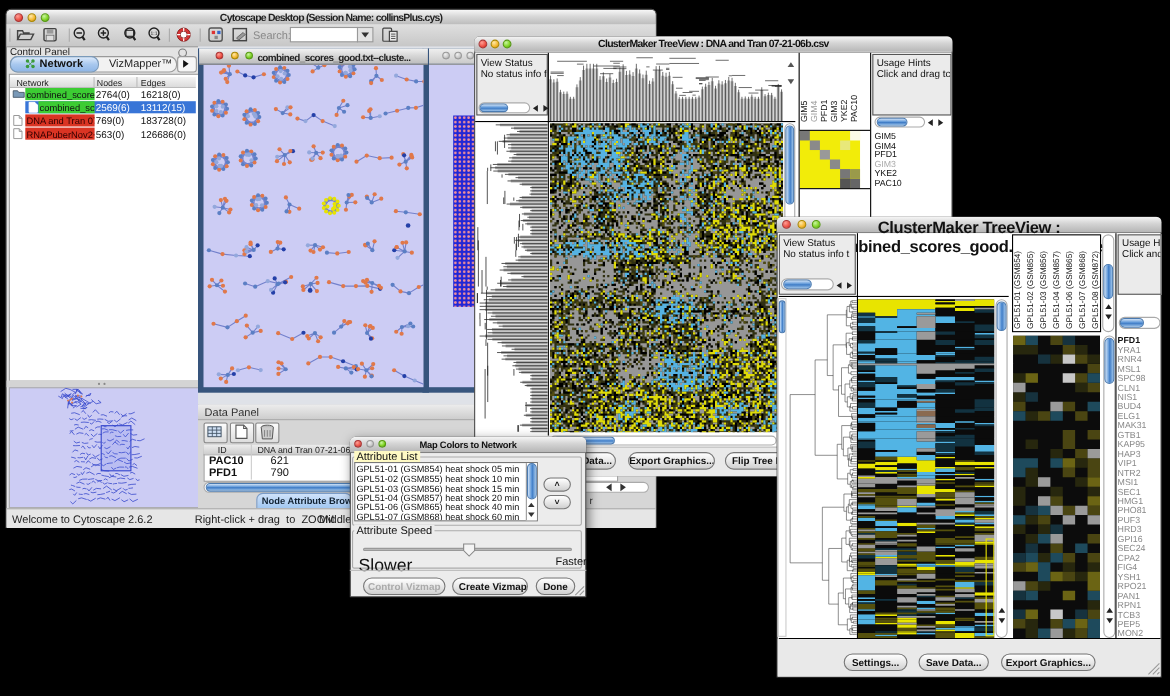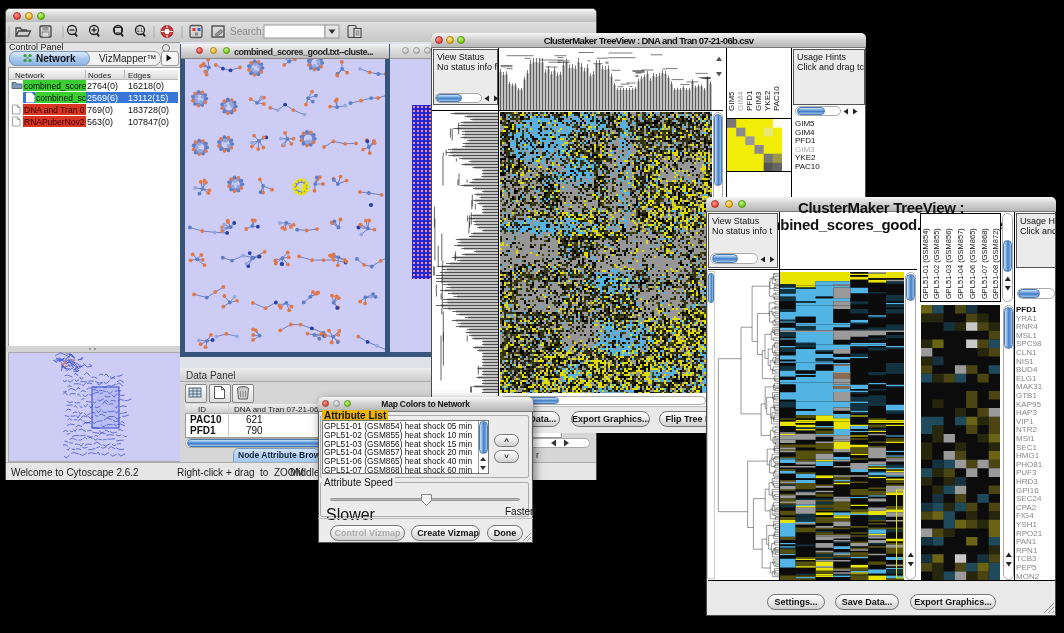--- a/index.html
+++ b/index.html
@@ -25,20 +25,21 @@
 .btn{position:absolute;background:linear-gradient(#ffffff,#e6e6e6 55%,#d0d0d0);
      border:1px solid #777;border-radius:8px;font-size:9px;font-weight:bold;color:#111;
      text-align:center;line-height:14px;height:14px;white-space:nowrap;overflow:hidden;}
 </style></head>
 <body>
 <div class="win" style="left:5px;top:8px;width:592px;height:472px;background:#e3e3e3;">
 <div class="tbar">
       <div class="lr" style="left:7px;"></div>
       <div class="ly" style="left:19px;"></div>
       <div class="lg" style="left:31px;"></div>
+      <div class="tt">Cytoscape Desktop (Session Name: collinsPlus.cys)</div>
     </div>
 </div>
 <div class="abs" style="left:6px;top:22px;width:590px;height:20px;background:linear-gradient(#dfdfdf,#c7c7c7);border-bottom:1px solid #999;"></div>
 <svg class="abs" style="left:6px;top:22px;" width="560" height="20">
     <g stroke="#222" fill="none" stroke-width="1.3">
       <line x1="3" y1="4" x2="3" y2="16" stroke="#aaa" stroke-width="1"></line>
       <line x1="57" y1="4" x2="57" y2="16" stroke="#aaa" stroke-width="1"></line>
       <line x1="148" y1="4" x2="148" y2="16" stroke="#aaa" stroke-width="1"></line>
       <line x1="176" y1="4" x2="176" y2="16" stroke="#aaa" stroke-width="1"></line>
       <path d="M10 14 l2.5 -5 h12 l-2.5 5 z M10 14 v-8 h4.5 l1 2 h5.5" stroke="#444"></path>
@@ -134,21 +135,21 @@
 <div class="abs" style="left:24px;top:105px;font-size:8.5px;color:#300;width:62px;overflow:hidden;white-space:nowrap;">DNA and Tran 07</div>
 <div class="abs" style="left:87px;top:105px;font-size:9px;color:#111;">769(0)</div>
 <div class="abs" style="left:128px;top:105px;font-size:9px;color:#111;">183728(0)</div>
 <div class="abs" style="left:23px;top:116px;width:63px;height:11px;background:#da3423;"></div>
 <svg class="abs" style="left:11px;top:116px" width="10" height="11">
     <path d="M1.5 1 h5 l2.5 2.5 v6.5 h-7.5 z" fill="#fff" stroke="#999" stroke-width="0.9"></path>
     <path d="M6.5 1 v2.5 h2.5" fill="none" stroke="#999" stroke-width="0.9"></path>
   </svg>
 <div class="abs" style="left:24px;top:117px;font-size:8.5px;color:#300;width:62px;overflow:hidden;white-space:nowrap;">RNAPuberNov2+!</div>
 <div class="abs" style="left:87px;top:117px;font-size:9px;color:#111;">563(0)</div>
-<div class="abs" style="left:128px;top:117px;font-size:9px;color:#111;">107847(0)</div>
+<div class="abs" style="left:128px;top:117px;font-size:9px;color:#111;">126686(0)</div>
 <div class="abs" style="left:6px;top:346px;width:174px;height:6px;background:#d4d4d4;"></div>
 <svg class="abs" style="left:88px;top:347px;" width="10" height="4">
     <circle cx="2" cy="2" r="1" fill="#888"></circle>
     <circle cx="7" cy="2" r="1" fill="#888"></circle>
   </svg>
 <div class="abs" style="left:8px;top:352px;width:171px;height:108px;background:#ccccf4;border:1px solid #aaa;"></div>
 <svg class="abs" style="left:8px;top:352px" width="171" height="108">
     <path d="M60.4 6.4L62 3L62.3 1.9L57.9 2M53.9 10.9L49.6 7.7L48.8 10.3L45 8.1M67.4 19.2L68.2 18.3L73 14.7L76.5 13M56.3 5.9L54.4 8.4L51.2 9.1L52.6 8M65.6 5L61.2 2.7L63 2.1L61.1 2.8M63.4 8.8L66.4 10.4L63.8 11L64.1 14M69.8 8.6L74.6 5.6L73.8 7.6L70.3 7.5M53.9 14.7L56.5 15.3L60.3 13.8L62.3 14.5M66.3 11.3L69.7 14.9L69.5 16.2L65.1 17.8M67.9 19.9L71.1 18.2L70 19.5L65.2 19.2M56.9 5.9L52.5 8L48.7 6L47.7 9M54.9 11.2L55.3 14.3L58.5 17.2L56.3 16.5M61.3 18.1L65.8 15.4L62.6 13.2L59.9 13.1M66.5 8.2L61.6 7.6L60.3 8.1L64.8 9.6M64.9 13.9L66.6 10.3L70.6 12.6L74.4 14.9M62 10.4L58.1 11.5L53.7 8L50.8 5.3M60.8 4.8L55.8 2.1L51.8 1L47.1 4M67.1 6.4L64.6 5.2L63.3 2.1L66.8 6.1M63.7 11.7L59.6 8.6L58 6.7L61.3 4M53.5 19.2L53.8 16.4L54.2 12.6L54.5 16.4M72.9 15.1L70.5 14.1L67.1 16.2L67.5 18.5M60.6 7.6L63.7 11.4L67.2 13.9L70.4 15.8M58.2 12.3L56.8 8.5L52.1 6.7L49.6 8.3M75 11.2L79.4 15.1L83.9 14L81.1 11.8M57.5 7.3L58.8 10.5L62.2 10.3L63.7 12.7M54.9 14.6L59 16.8L61.5 16.7L58.3 19M56.7 23.7L59.8 23.2L64.5 25M66.1 22.9L67.6 21.1L70 24.1M71.7 25L73.2 27.4L75.4 25.5M76.4 22.9L78.7 20.5L82.2 24.3M83.6 25.3L85.9 25L89.3 26.4M91 23.3L92.6 22.2L95.1 22.5M96.4 23.8L98.2 21.9L100.7 25M101.8 24.3L103.9 26.3L107.1 24M108.9 24.1L111.1 24.2L114.5 22.7M55 28.5L56.6 29.6L58.9 28.7M59.9 28.7L62.1 30.2L65.5 27.6M66.8 27.9L68.5 29.3L71 27.9M72.4 29.8L75.1 29.5L79.2 30.1M80.4 29.1L82.7 28.9L86 29.2M87.2 29.2L90.3 31L94.9 30.5M95.8 29.9L98.1 31.6L101.6 28.8M102.3 27.3L104.4 26L107.5 26M109 29.8L111.8 28L115.9 30.4M59.4 34.4L61.1 33.9L63.5 34.4M65.5 32L68.4 31.7L72.7 32.1M73.7 32.5L75.3 33.6L77.6 31.1M79 31.6L81.1 30.8L84.2 32M85.4 34.5L86.8 35.9L88.8 35.9M89.4 31.7L91.2 33.1L93.8 31M94.4 34.3L96.5 35.9L99.6 33.6M100.3 33.3L103.3 34.3L107.9 32M108.5 32.8L111 30.7L114.9 34.1M55.4 39.9L56.8 39.7L58.8 39.5M60.1 38.2L63.1 36.3L67.7 38.2M68.6 37.8L70 35.6L72.1 36.9M73.1 39.6L74.9 38.6L77.6 39.6M78.4 37.4L80.3 36.2L83.1 36M84.7 37.9L87 37.8L90.5 39.2M91.1 38.7L94 38.6L98.2 39.7M99.3 39.4L101.5 41.8L104.8 38.9M106.6 39.3L109.2 38.8L113.1 38.8M55.4 42.3L57.1 40.2L59.6 43.3M61.4 42.7L64 41.4L67.8 42M69 43.2L70.5 42L72.8 44.5M74.7 42.5L77 44.9L80.5 42M81.5 43L82.7 42.8L84.5 43M85.3 41.8L87.5 40.7L90.8 40.6M91.9 41.9L93.2 40.9L95.1 41.1M96.5 44.1L98.8 44.9L102.2 44.7M104 42.8L106 45.2L108.9 41.7M110.5 41.9L113 43.6L116.7 43.1M59.1 49L61.3 50.7L64.7 49.9M66.4 50.2L68.8 51.1L72.3 50.7M73.2 47.9L74.4 47.2L76.3 46.7M78.1 49.4L80.4 50L83.9 49.9M85.1 49.9L86.3 51.1L88.1 49.9M89.4 47.7L92 48.9L95.7 46.9M96.3 49.7L98.1 48.2L100.7 50.4M102.6 48.6L104.8 48.5L108.1 49.2M109.8 49.4L112.2 47.3L115.8 48.4M116.7 48.4L119.4 48.7L123.4 46.9M58.4 53.1L60.9 53.2L64.7 53M65.9 54.9L67.4 53.4L69.5 56.3M71.4 53.6L72.7 55.2L74.5 55M75.7 52.8L77.4 55.1L80 52M81.4 53.8L82.9 56.1L85.1 52.7M86.9 54.9L89.1 55.9L92.4 54.1M94.2 52.3L96.4 49.8L99.7 52.3M100.8 52.6L102.7 51.9L105.4 52.1M107.1 54.5L108.3 56.2L110.1 53.3M112 54.9L114.6 53.9L118.6 54.5M57.9 59.2L60 57L63.1 58M64.8 61.2L66.6 60L69.3 60.5M70.5 59.5L72.1 61.8L74.5 60.7M76.2 61.2L78.7 63.4L82.4 61.3M83.9 60.6L85.2 60.4L87.2 61.4M88.6 58.6L90.4 60.7L93.1 57.4M94.3 59.3L96.2 60.5L99 60.7M99.9 59.3L102.4 59.6L106.2 59M106.9 59L108.5 61.1L110.7 59M111.6 61.4L114.6 61.2L119.1 60.3M56.7 63.6L58.4 63.9L60.9 64.7M62.5 64L64.6 64.2L67.6 63.7M68.6 63.6L69.9 66L71.9 62.5M73.2 65.4L75.6 64L79.3 64.7M80.2 64.1L82.2 66.4L85.2 65.2M87 62.9L88.2 63.9L90.1 64.1M91.3 62.8L93.7 62.3L97.3 64.1M99 65.7L101.9 64.5L106.3 64.5M107 64.8L109.2 67.1L112.6 65.5M114.1 64.2L116.8 64.4L120.9 62.8M59.6 67.8L61.4 66.6L64.1 68.3M65.7 67.7L67.1 67.8L69.2 67.9M70.3 69.3L72 66.8L74.4 68.7M75.6 69.4L78.7 71.3L83.4 69.3M84.3 70.3L86 71.4L88.5 69.8M89 69.5L91.2 69.1L94.5 68.8M96 68.1L99.1 65.8L103.7 67.7M104.8 68.1L107.3 69.5L111.2 68.8M112.5 70.4L114.1 69.4L116.5 71.3M58.8 73.6L61.9 72L66.6 72.8M67.7 75L70.2 73.2L74 74.6M74.8 72.5L78 70.3L82.7 71.2M83.8 74.8L86.8 75.9L91.3 76.3M93.2 72.7L95 74.8L97.8 73.4M98.4 73.2L100.9 72.6L104.7 72.7M105.5 72.9L106.7 72.2L108.5 74.3M109.2 72.7L112.3 72L117 73.7M55.2 79.9L57.2 78.4L60.1 79.5M62 78.4L63.2 80L65.1 79.2M65.7 77.4L66.9 79.5L68.8 76.6M70.5 78.2L73.5 77.1L78 79.6M79.4 79.3L81.1 78.4L83.7 78.6M84.2 79.9L86.9 80.6L91 81.3M91.5 78.6L93.2 80.9L95.7 80M96.8 78.5L98.5 78.4L101 79.7M101.8 79.4L104.6 81L108.8 80.2M110.2 78.1L112.1 77.4L114.9 79M58.8 81.9L60.1 82.1L62.1 81.3M64.1 84.7L67 83.6L71.5 83.5M72.1 83.9L74.3 83.6L77.6 83.1M78.7 83.8L81.2 85L84.8 84.8M86.3 84.3L87.8 83.3L89.9 84.5M91 82.4L93.7 81.1L97.7 81.6M98.4 83.5L101.4 82.6L105.8 83.2M107.8 82.5L110 84L113.4 82.9M115.4 83.2L116.8 84.8L118.9 84.2M56.5 89L58 89.4L60.4 90.3M61.5 87.4L64.4 86.2L68.8 88.2M70.7 87.8L72.1 88.4L74.3 87M75.3 86.7L76.8 85.4L79 87M80.5 86.1L82.1 85.2L84.5 86.6M85.3 86.7L87.1 88.1L89.8 86.8M90.4 87.2L91.8 87.5L93.9 87.7M94.6 88.1L96.1 87.7L98.4 87.5M99.4 87L102.5 87.3L107.1 86.6M108.3 89L111.2 88.4L115.6 88.1M55 93.1L57.1 92.6L60.1 94.3M61.3 90.7L62.9 91L65.2 91.1M67 92.5L68.4 91.9L70.5 92.5M71.2 92.2L72.9 94.3L75.6 91M76.8 93.6L79.6 92L83.9 92.4M85.8 92.1L88.9 89.9L93.6 93.4M94.7 92.5L97.7 94.1L102.3 91.5M103.9 91.9L105.6 93.6L108 92.9M108.8 91.9L110.5 91.9L112.9 91.5M58.6 97L59.9 98.3L61.8 95.7M63.6 97.1L65 97.4L67.2 97.5M68.1 97.1L70.2 96.7L73.2 97.6M74.4 95.4L76.5 96L79.6 95.4M80.5 97.7L83.2 97.5L87.3 96.7M88.5 95.7L89.9 95.4L92 94.5M93.2 95.5L95.4 96.2L98.7 94.2M100.3 96.9L103.1 94.7L107.2 96.9M108.3 95.8L111.4 97.5L116 97.2M56 104L58.2 106.1L61.4 103M63.1 101.4L66.2 100.6L70.8 102.1M71.5 102L74.5 103.6L79 100.9M80.2 101.8L83.3 100.6L87.8 101.8M88.8 101.7L90.1 100L92 103M93.5 101.7L96.5 103.1L101 100.5M102.3 102.3L104.8 104.1L108.5 102.4M109.8 101.5L112.8 104L117.3 101.9" stroke="#3a4ccc" stroke-width="0.8" fill="none" opacity="0.92"></path>
     <circle cx="57.5008" cy="13.905" r="0.9" fill="#e0784a"></circle>
     <circle cx="62.8151" cy="7.60251" r="0.9" fill="#e0784a"></circle>
@@ -815,21 +816,21 @@
 <svg class="abs" style="left:1042px;top:601px;" width="13" height="13">
     <path d="M12 2 L2 12 M12 6 L6 12 M12 10 L10 12" stroke="#999" stroke-width="1"></path>
   </svg>
 <div class="abs" style="left:318px;top:397px;width:215px;height:146px;background:#ececec;border:1px solid #555;border-radius:5px 5px 0 0;box-sizing:border-box;box-shadow:2px 3px 10px rgba(0,0,0,0.5);"></div>
 <div class="abs" style="left:318px;top:397px;width:215px;height:15px;background:linear-gradient(#f6f6f6,#d4d4d4 45%,#b6b6b6);border-bottom:1px solid #777;border-radius:5px 5px 0 0;box-sizing:border-box;"></div>
 <div class="abs" style="left:318px;top:399px;width:215px;text-align:center;font-size:8.5px;font-weight:bold;letter-spacing:-0.2px;color:#111;">Map Colors to Network</div>
 <div class="lr" style="left:322px;top:400px;width:7px;height:7px;"></div>
 <div class="lgray" style="left:333px;top:400px;width:7px;height:7px;"></div>
 <div class="lg" style="left:344px;top:400px;width:7px;height:7px;"></div>
 <div class="abs" style="left:320px;top:415px;width:209px;height:63px;border:1px solid #aaa;border-radius:2px;box-sizing:border-box;"></div>
-<div class="abs" style="left:322px;top:410px;font-size:10px;color:#111;background:#eab308;padding:0 2px;font-weight:bold;">Attribute List</div>
+<div class="abs" style="left:322px;top:410px;font-size:10px;color:#111;background:#fef9c3;padding:0 2px;">Attribute List</div>
 <div class="abs" style="left:322px;top:420px;width:167px;height:54px;background:#fff;border:1px solid #777;box-sizing:border-box;overflow:hidden;"></div>
 <div class="abs" style="left:322px;top:420px;width:165px;height:53px;overflow:hidden;">
     <div style="position:absolute;left:2px;top:1px;font-size:8.3px;color:#111;white-space:nowrap;">GPL51-01 (GSM854) heat shock 05 min</div>
     <div style="position:absolute;left:2px;top:9.8px;font-size:8.3px;color:#111;white-space:nowrap;">GPL51-02 (GSM855) heat shock 10 min</div>
     <div style="position:absolute;left:2px;top:18.6px;font-size:8.3px;color:#111;white-space:nowrap;">GPL51-03 (GSM856) heat shock 15 min</div>
     <div style="position:absolute;left:2px;top:27.4px;font-size:8.3px;color:#111;white-space:nowrap;">GPL51-04 (GSM857) heat shock 20 min</div>
     <div style="position:absolute;left:2px;top:36.2px;font-size:8.3px;color:#111;white-space:nowrap;">GPL51-06 (GSM865) heat shock 40 min</div>
     <div style="position:absolute;left:2px;top:45px;font-size:8.3px;color:#111;white-space:nowrap;">GPL51-07 (GSM868) heat shock 60 min</div>
   </div>
 <div class="abs" style="left:478px;top:421px;width:10px;height:52px;background:#fff;border-left:1px solid #999;box-sizing:border-box;"></div>

